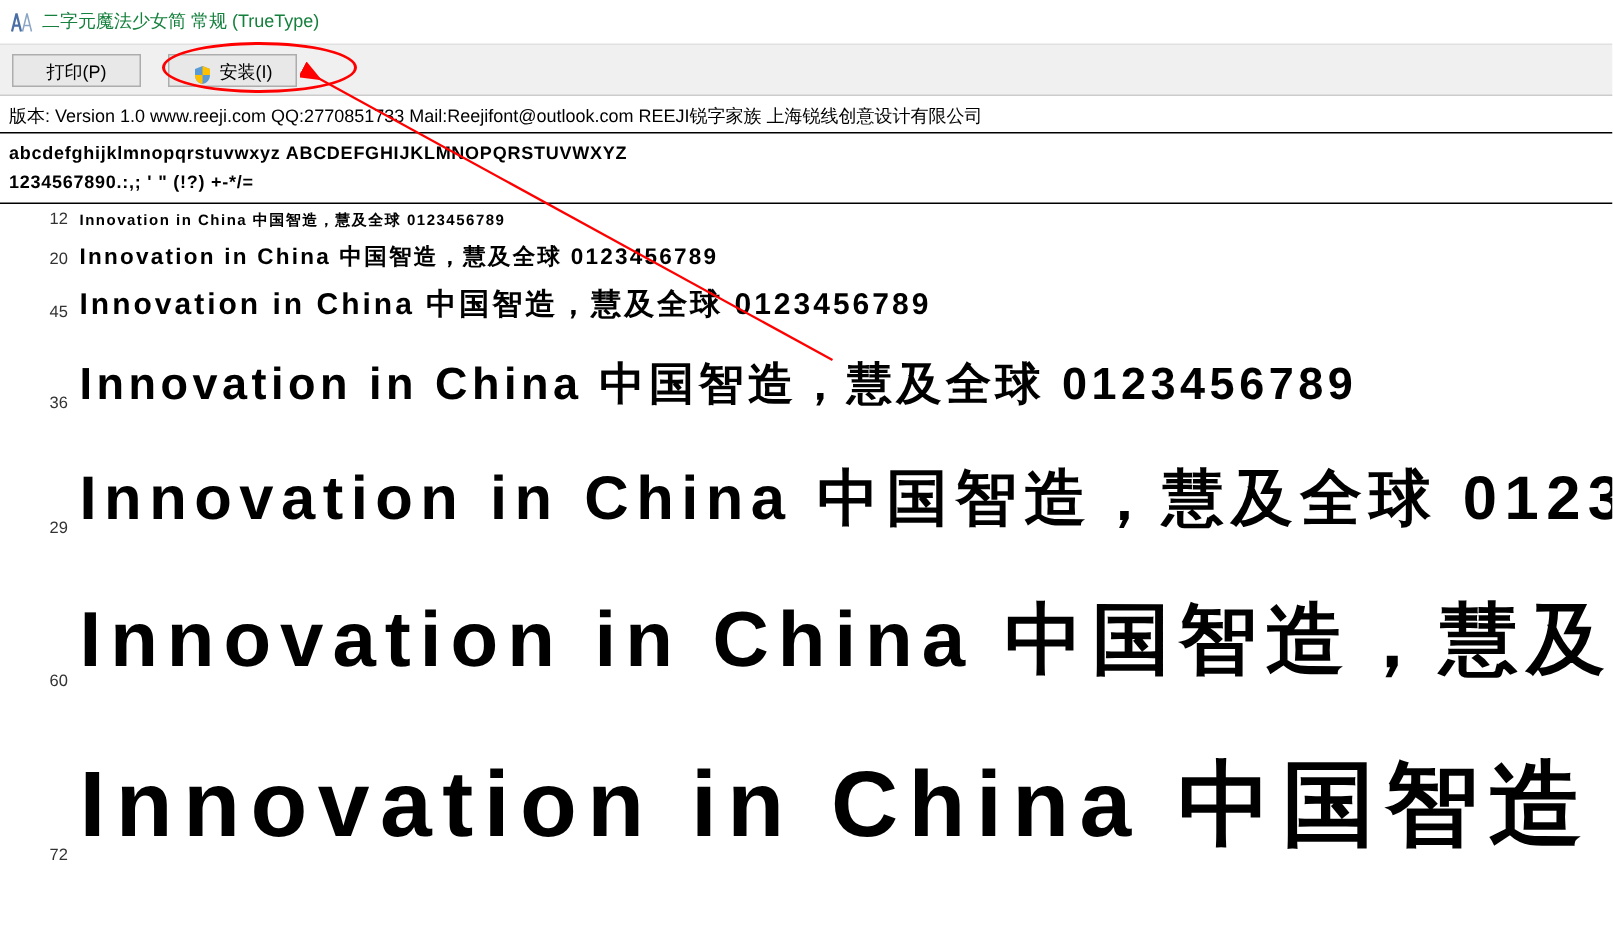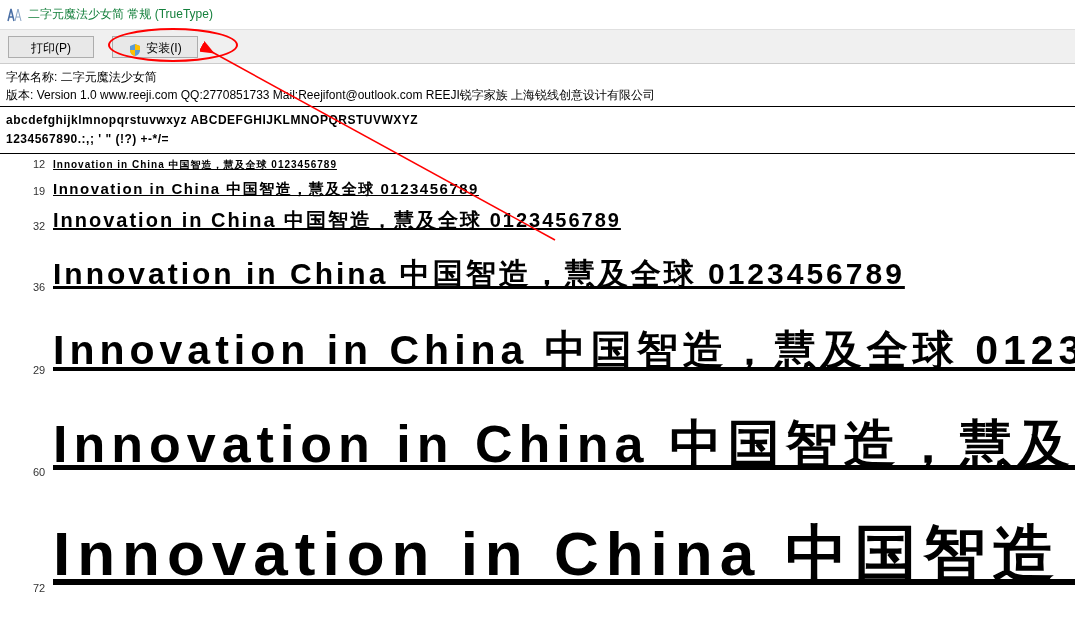--- a/index.html
+++ b/index.html
@@ -90,21 +90,20 @@
       font-size: 11px;
       color: #333;
       flex-shrink: 0;
       align-self: flex-end;
       padding-bottom: 2px;
     }
     .sample-text {
       font-weight: 900;
       letter-spacing: 2px;
       font-family: "Arial Black", "Microsoft YaHei", sans-serif;
-      text-decoration: underline;
     }
     .circle-annotation {
       position: absolute;
       left: 108px;
       top: 28px;
       width: 130px;
       height: 34px;
       border: 2px solid #ff0000;
       border-radius: 50%;
       pointer-events: none;
@@ -142,45 +141,41 @@
         <path d="M7 1 L12 3 L12 7 L7 7 Z" fill="#ffc000"></path>
         <path d="M7 7 L7 13 C4 12.5 2 10 2 7 Z" fill="#ffc000"></path>
       </svg>
     </span>
     <span>安装(I)</span>
   </button>
 </div>
 
 <div class="info-section">
   <div class="info-line">
-    <span>字体名称:</span>
-    <span>二字元魔法少女简</span>
-  </div>
-  <div class="info-line">
     <span>版本:</span>
     <span>Version 1.0  www.reeji.com QQ:2770851733 Mail:Reejifont@outlook.com REEJI锐字家族 上海锐线创意设计有限公司</span>
   </div>
 </div>
 
 <div class="charset-section">
   <div>abcdefghijklmnopqrstuvwxyz   ABCDEFGHIJKLMNOPQRSTUVWXYZ</div>
   <div>1234567890.:,;  '  "  (!?)  +-*/=</div>
 </div>
 
 <div class="samples">
   <div class="sample-row">
     <span class="size-label">12</span>
     <span class="sample-text" style="font-size:10px;letter-spacing:1px">Innovation in China 中国智造，慧及全球 0123456789</span>
   </div>
   <div class="sample-row">
-    <span class="size-label">19</span>
+    <span class="size-label">20</span>
     <span class="sample-text" style="font-size:15px;letter-spacing:1.5px">Innovation in China 中国智造，慧及全球 0123456789</span>
   </div>
   <div class="sample-row">
-    <span class="size-label">32</span>
+    <span class="size-label">45</span>
     <span class="sample-text" style="font-size:20px;letter-spacing:2px">Innovation in China 中国智造，慧及全球 0123456789</span>
   </div>
   <div class="sample-row" style="padding-top:14px">
     <span class="size-label">36</span>
     <span class="sample-text" style="font-size:30px;letter-spacing:3px">Innovation in China 中国智造，慧及全球 0123456789</span>
   </div>
   <div class="sample-row" style="padding-top:22px">
     <span class="size-label">29</span>
     <span class="sample-text" style="font-size:41px;letter-spacing:5px">Innovation in China 中国智造，慧及全球 0123456789</span>
   </div>

